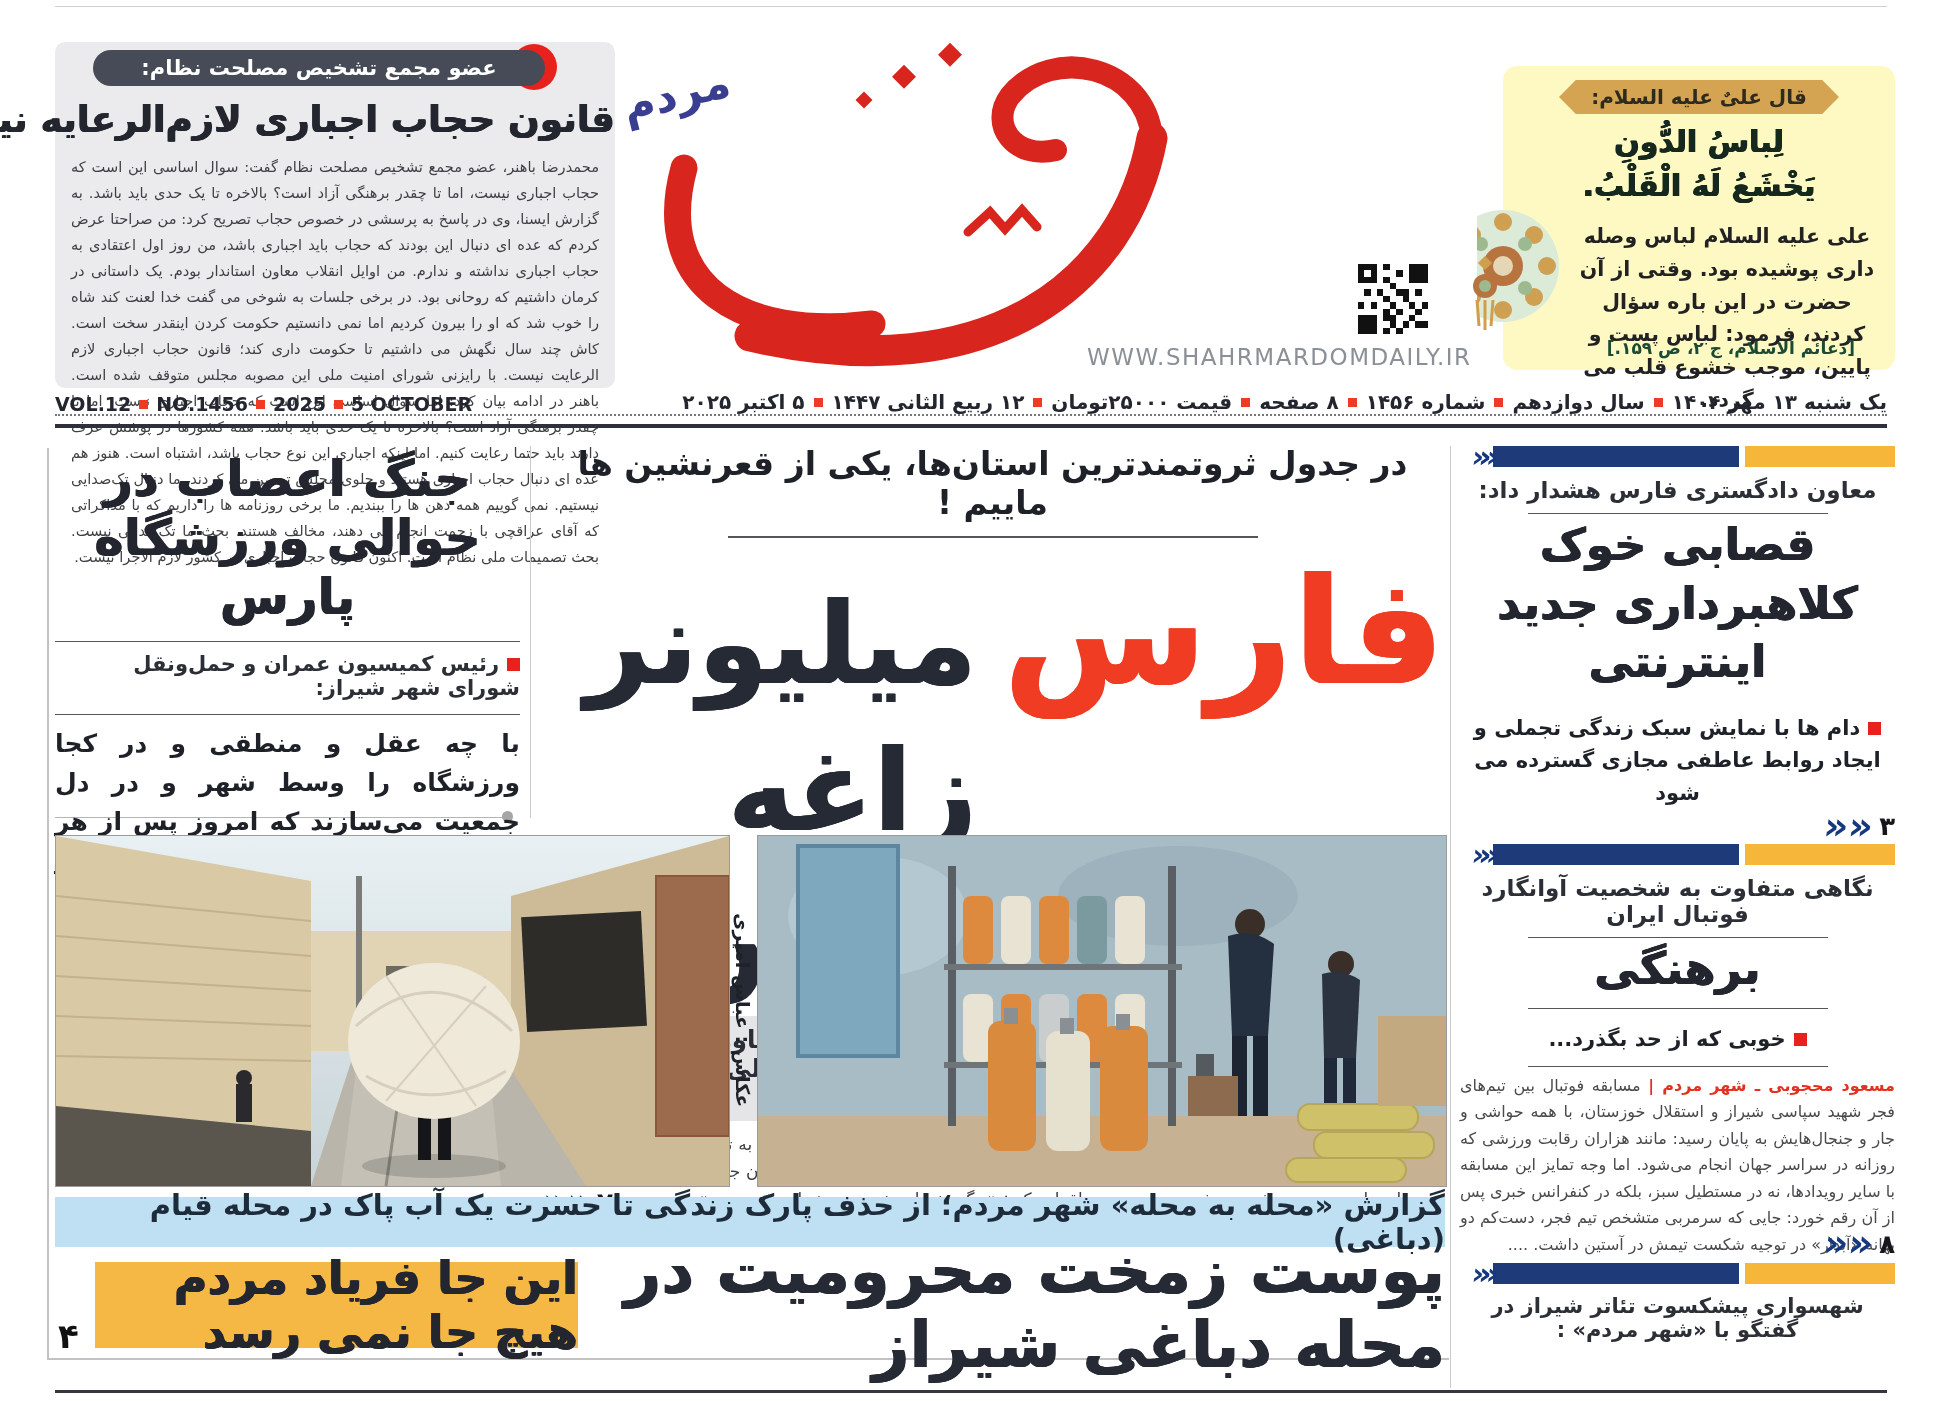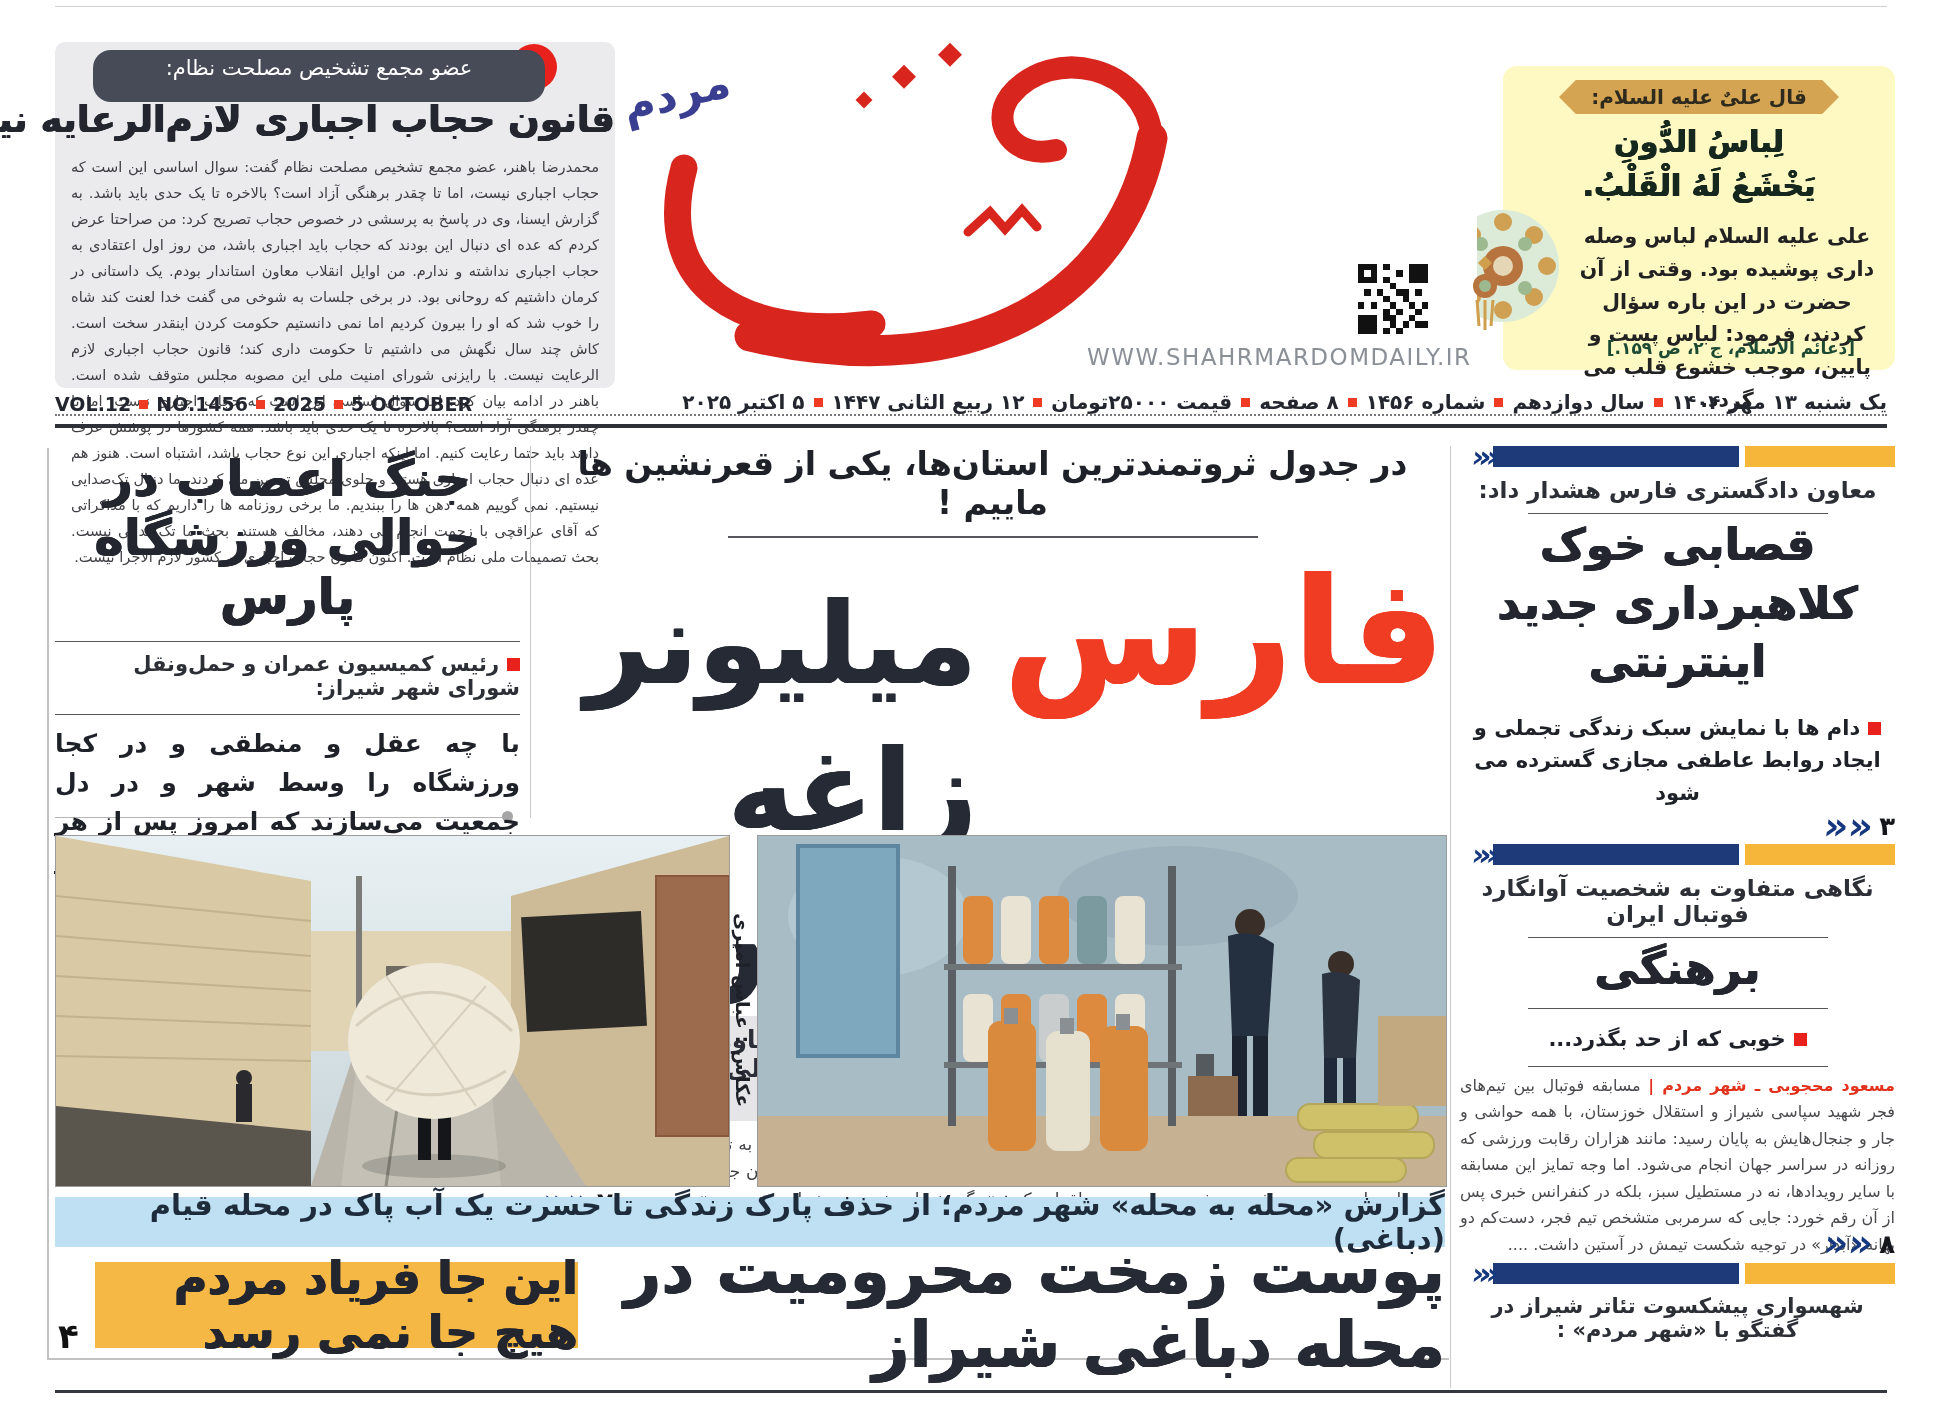--- a/index.html
+++ b/index.html
@@ -4,22 +4,22 @@
 <style>
   html,body{margin:0;padding:0;background:#fff;}
   body{font-family:"DejaVu Sans","Liberation Sans",sans-serif;}
   #page{position:relative;width:1942px;height:1401px;background:#fff;overflow:hidden;direction:rtl;}
   .abs{position:absolute;}
   .hairline{background:#cfcfcf;}
   .thick{text-shadow:0.6px 0 0 currentColor,-0.6px 0 0 currentColor;}
 
   
   .hijab-box{left:55px;top:42px;width:560px;height:346px;background:#ebebed;border-radius:10px;}
-  .hijab-pill{position:absolute;right:70px;top:8px;width:452px;height:52px;background:#474b57;border-radius:18px;
-    color:#fff;font-size:21px;font-weight:normal;text-align:center;line-height:36px;}
+  .hijab-pill{position:absolute;right:70px;top:8px;width:452px;height:36px;background:#474b57;border-radius:18px;
+    color:#fff;font-size:21px;font-weight:bold;text-align:center;line-height:36px;}
   .hijab-dot{position:absolute;right:58px;top:2px;width:46px;height:46px;border-radius:50%;background:#e8211d;}
   .hijab-headline{position:absolute;top:56px;left:0;right:0;text-align:center;font-size:37px;font-weight:bold;
     color:#23262f;white-space:nowrap;}
   .hijab-body{position:absolute;top:112px;right:16px;left:16px;font-size:14.6px;line-height:1.78;
     text-align:justify;color:#3f3f44;}
 
   
   .tagline{left:1230px;top:44px;width:220px;font-size:30px;font-weight:bold;color:#d43a2e;text-align:center;}
   .logo-wrap{left:600px;top:18px;width:600px;height:380px;}
   .logo-mardom{position:absolute;right:470px;top:50px;color:#3a3e90;font-size:44px;font-weight:bold;

